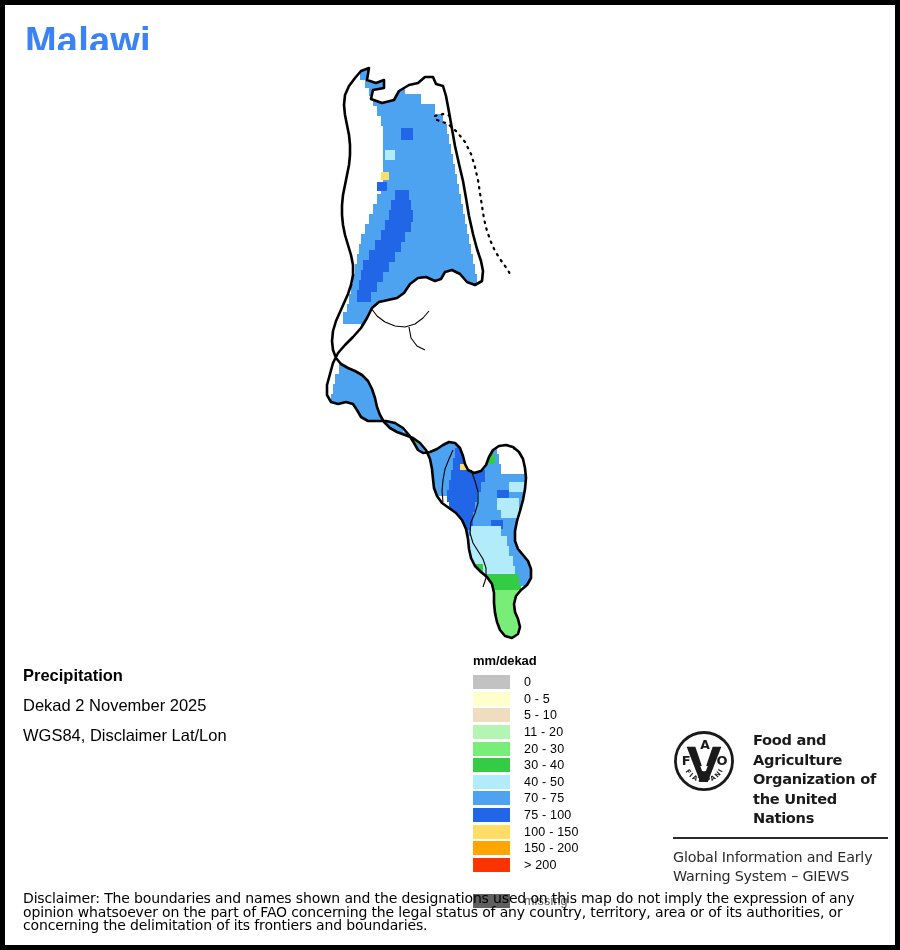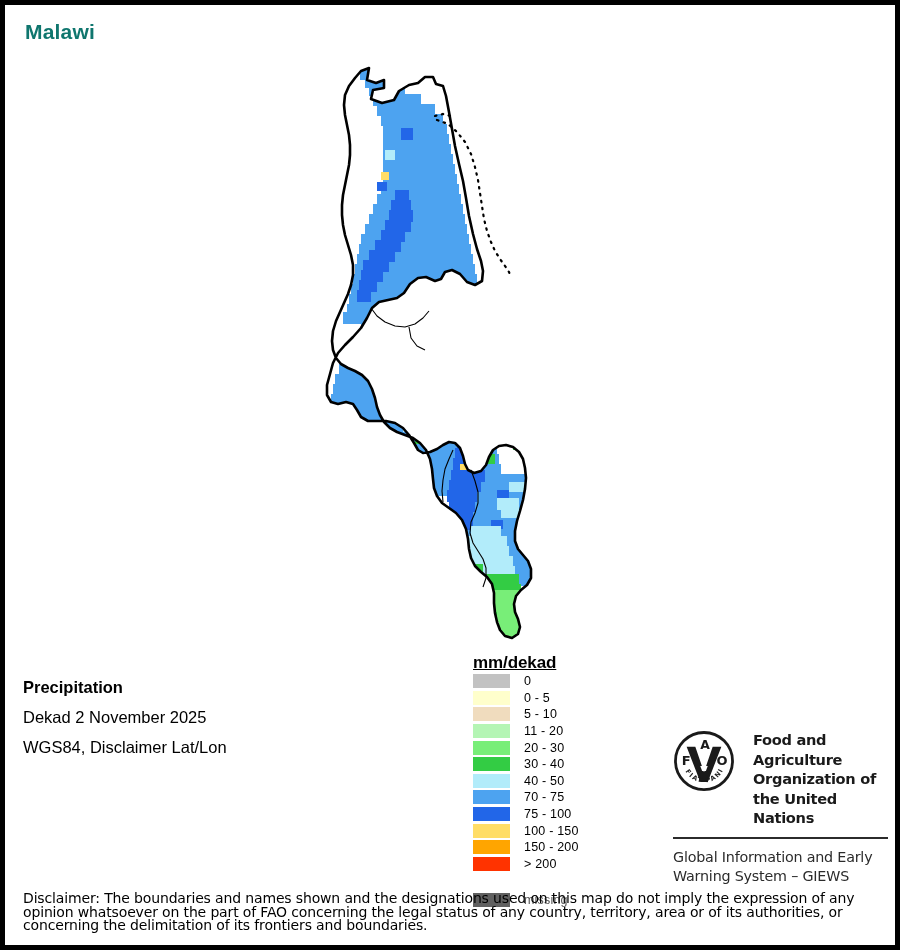--- a/index.html
+++ b/index.html
@@ -19,23 +19,23 @@
     height: 950px;
     box-sizing: border-box;
     border: 5px solid #000000;
     background: #ffffff;
   }
   
   #map-title {
     position: absolute;
     left: 20px;
     top: 15px;
-    font-size: 21px;
+    font-size: 38px;
     font-weight: bold;
-    color: #0f766e;
+    color: #3b82f6;
     letter-spacing: 0.2px;
   }
   
   #map-canvas {
     position: absolute;
     left: 0px;
     top: 45px;
     width: 890px;
     height: 600px;
   }
@@ -45,33 +45,33 @@
     left: 18px;
     top: 655px;
     width: 400px;
   }
   #info-block .info-line {
     font-size: 16.5px;
     color: #000000;
     line-height: 30px;
     white-space: nowrap;
   }
-  #info-block .info-line.bold { font-weight: bold; margin-top: 12px; }
+  #info-block .info-line.bold { font-weight: bold; }
   
   #legend {
     position: absolute;
     left: 468px;
     top: 648px;
     width: 180px;
   }
   #legend-title {
-    font-size: 17px;
+    font-size: 13px;
     font-weight: bold;
     color: #000000;
-    text-decoration: underline;
+    margin-bottom: 6px;
     letter-spacing: -0.1px;
   }
   .legend-row {
     display: flex;
     align-items: center;
     height: 16.6px;
   }
   .legend-swatch {
     width: 37px;
     height: 14px;

